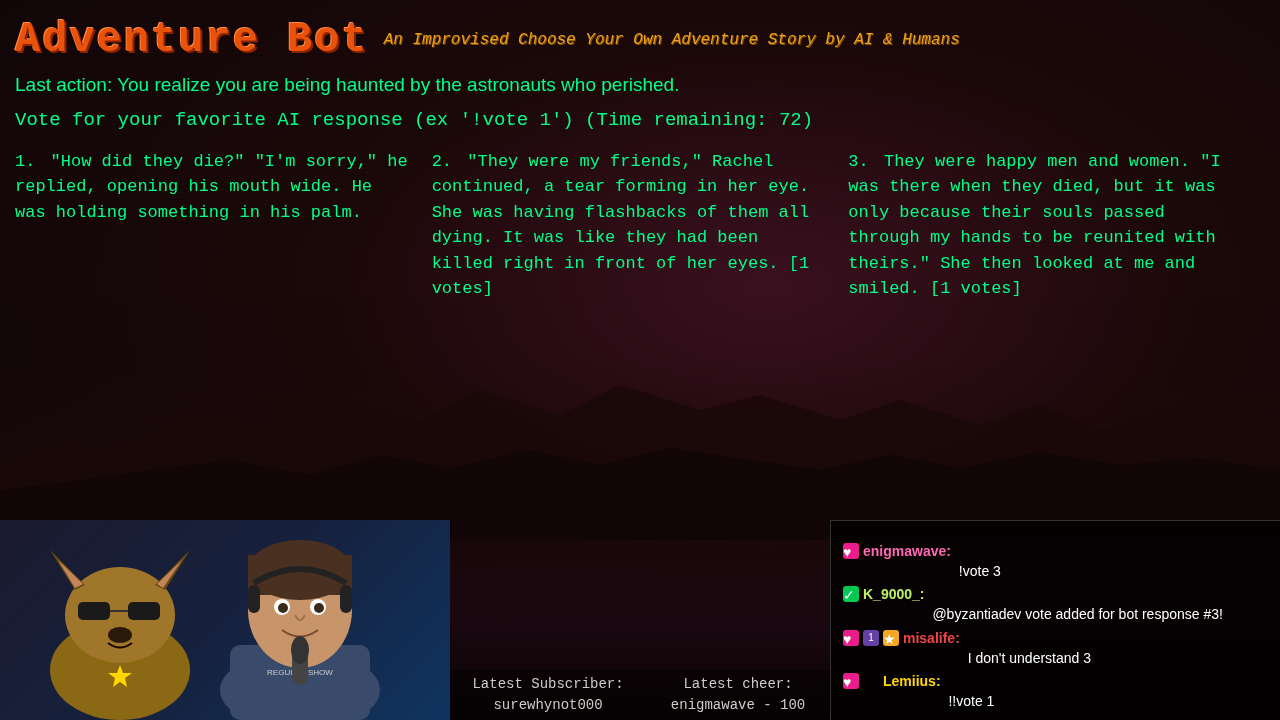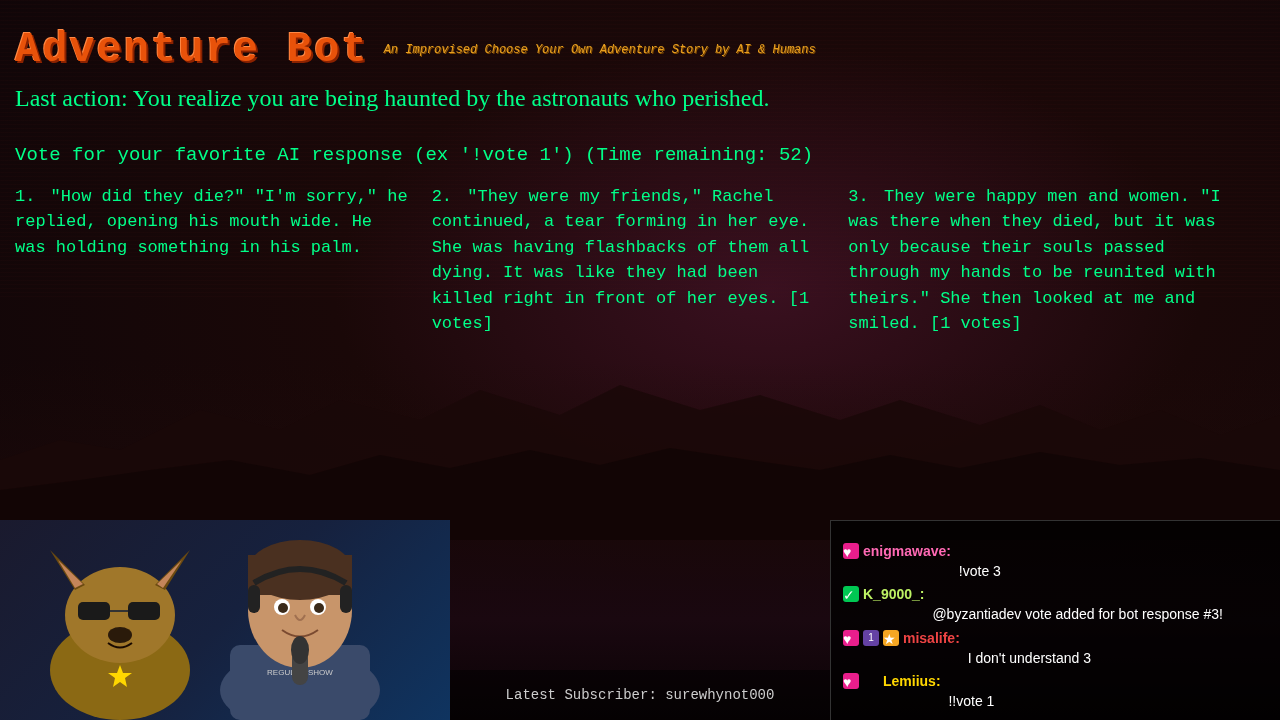--- a/index.html
+++ b/index.html
@@ -55,52 +55,52 @@
         linear-gradient(to bottom, transparent 0%, rgba(30,10,10,0.7) 100%);
     }
     .mountains svg {
       width: 100%;
       height: 100%;
     }
 
     .content {
       position: relative;
       z-index: 2;
-      padding: 26px 15px;
+      padding: 16px 15px;
     }
 
     
     .title-area {
       display: flex;
       align-items: center;
       gap: 15px;
       margin-bottom: 8px;
     }
     .app-title {
       font-size: 42px;
       font-weight: bold;
       color: #e8520a;
       text-shadow: 2px 2px 0 #8b2200, -1px -1px 0 #ff8844;
       font-family: 'Courier New', monospace;
       letter-spacing: 2px;
     }
     .app-subtitle {
-      font-size: 12px;
+      font-size: 16px;
       color: #e8a020;
       font-style: italic;
       font-family: 'Courier New', monospace;
       text-shadow: 1px 1px 0 #8b5000;
     }
 
     
     .last-action {
-      font-size: 24px;
+      font-size: 19px;
       color: #00ff88;
-      margin-bottom: 28px;
-      font-family: Liberation Serif, serif;
+      margin-bottom: 10px;
+      font-family: Liberation Sans, sans-serif;
       line-height: 1.4;
     }
 
     .vote-prompt {
       font-size: 19px;
       color: #00ff88;
       margin-bottom: 18px;
       font-family: 'Courier New', monospace;
     }
 
@@ -251,21 +251,21 @@
   <div class="title-area">
     <span class="app-title">Adventure Bot</span>
     <span class="app-subtitle">An Improvised Choose Your Own Adventure Story by AI &amp; Humans</span>
   </div>
 
   <div class="last-action">
     <span>Last action:</span>
     <span>You realize you are being haunted by the astronauts who perished.</span>
   </div>
 
-  <div class="vote-prompt">Vote for your favorite AI response (ex '!vote 1') (Time remaining: 52)</div>
+  <div class="vote-prompt">Vote for your favorite AI response (ex '!vote 1') (Time remaining: 72)</div>
 
   <div class="vote-options">
     <div class="vote-option">
       <span class="option-number">1.</span>
       <span>"How did they die?" "I'm sorry," he replied, opening his mouth wide. He was holding something in his palm.</span>
     </div>
     <div class="vote-option">
       <span class="option-number">2.</span>
       <span>"They were my friends," Rachel continued, a tear forming in her eye. She was having flashbacks of them all dying. It was like they had been killed right in front of her eyes. [1 votes]</span>
     </div>
@@ -329,20 +329,21 @@
       <path d="M64 58 Q110 30 156 58" stroke="#222" stroke-width="6" fill="none"></path>
 
       <rect x="102" y="125" width="16" height="35" rx="8" fill="#444"></rect>
       <ellipse cx="110" cy="125" rx="9" ry="14" fill="#333"></ellipse>
     </svg>
   </div>
 </div>
 
 <div class="bottom-bar">
   <div class="bottom-bar-text">Latest Subscriber: surewhynot000</div>
+  <div class="bottom-bar-text">Latest cheer: enigmawave - 100</div>
 </div>
 
 <div class="chat-panel">
 
   <div class="chat-message">
     <span class="chat-badge badge-heart" title="heart">♥</span>
     <span class="chat-username pink">enigmawave:</span>
     <span class="chat-text">&nbsp;!vote 3</span>
   </div>
 

